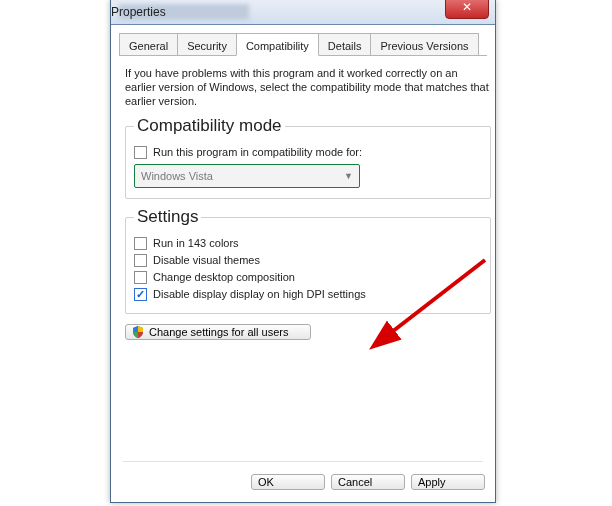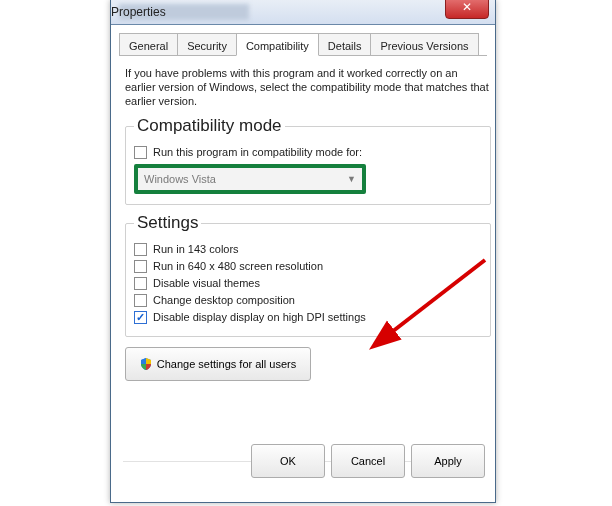--- a/index.html
+++ b/index.html
@@ -16,26 +16,26 @@
   .link{color:#0645c8;text-decoration:underline;cursor:pointer;display:inline-block;margin-top:3px;}
   fieldset{border:1px solid #d0d0d0;border-radius:2px;margin:8px 0 0 0;padding:6px 8px 10px 8px;}
   legend{font-size:17px;color:#222;padding:0 3px;}
   .row{display:flex;align-items:flex-start;margin:4px 0 2px 0;}
   .cb{width:13px;height:13px;border:1px solid #8a8a8a;background:#fff;display:inline-flex;align-items:center;justify-content:center;margin-right:6px;cursor:pointer;box-sizing:border-box;}
   .cb.checked{border-color:#2e6fd4;}
   .cb.checked::after{content:"✓";color:#1560d0;font-size:11px;line-height:11px;font-weight:bold;}
   .cb.disabled{background:#f0f0f0;border-color:#c8c8c8;cursor:default;}
   .lbl{font-size:11px;color:#222;}
   .lbl.disabled{color:#888;}
-  .combo{margin-top:5px;height:22px;border:4px solid #15803d;background:#f3f3f3;display:flex;align-items:center;justify-content:space-between;padding:0 6px;width:212px;border-radius:2px;color:#7a7a7a;font-size:11px;}
+  .combo{margin-top:5px;height:22px;border:1px solid #15803d;background:#f3f3f3;display:flex;align-items:center;justify-content:space-between;padding:0 6px;width:212px;border-radius:2px;color:#7a7a7a;font-size:11px;}
   .combo .arrow{font-size:9px;color:#7a7a7a;}
-  .btn{height:34px;border:1px solid #acacac;background:linear-gradient(#fdfdfd,#e8e8e8);border-radius:3px;font-size:11px;cursor:pointer;display:inline-flex;align-items:center;justify-content:center;}
+  .btn{height:16px;border:1px solid #acacac;background:linear-gradient(#fdfdfd,#e8e8e8);border-radius:3px;font-size:11px;cursor:pointer;display:inline-flex;align-items:center;}
   .shield{width:12px;height:12px;margin-right:5px;display:inline-block;}
   .allusers{width:186px;margin-top:10px;}
-  .footer{position:absolute;bottom:24px;right:10px;display:flex;gap:6px;padding-top:10px;}
+  .footer{position:absolute;bottom:12px;right:10px;display:flex;gap:6px;padding-top:10px;}
   .footer .btn{width:74px;}
   .footer-line{position:absolute;bottom:40px;left:12px;right:12px;border-top:1px solid #e2e2e2;}
   svg.arrow-annot{position:absolute;left:355px;top:245px;pointer-events:none;}
 </style>
 </head>
 <body>
 
 <div class="window">
   <div class="titlebar">
     <div class="blur"></div>
@@ -64,24 +64,20 @@
         <span>Windows Vista</span>
         <span class="arrow">▼</span>
       </div>
     </fieldset>
 
     <fieldset>
       <legend>Settings</legend>
       <div class="row">
         <span class="cb"></span>
         <span class="lbl">Run in 143 colors</span>
-      </div>
-      <div class="row">
-        <span class="cb"></span>
-        <span class="lbl">Run in 640 x 480 screen resolution</span>
       </div>
       <div class="row">
         <span class="cb"></span>
         <span class="lbl">Disable visual themes</span>
       </div>
       <div class="row">
         <span class="cb"></span>
         <span class="lbl">Change desktop composition</span>
       </div>
       <div class="row">

